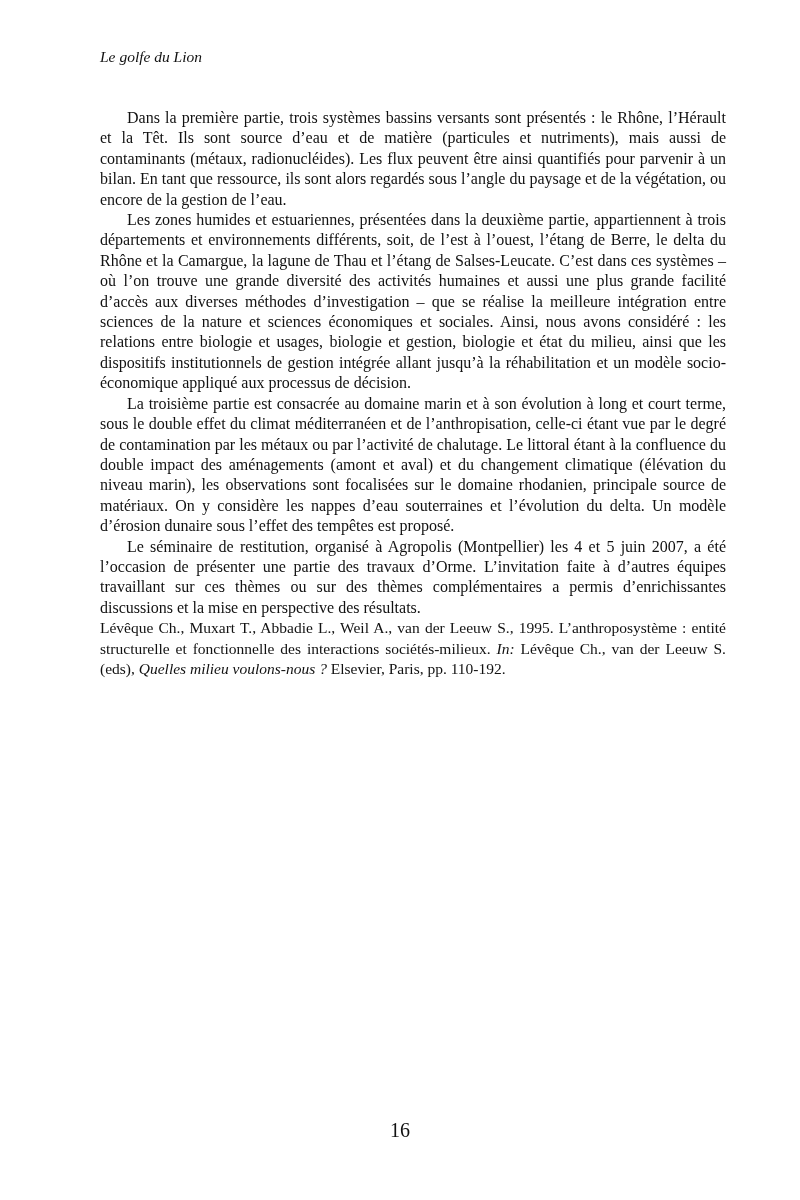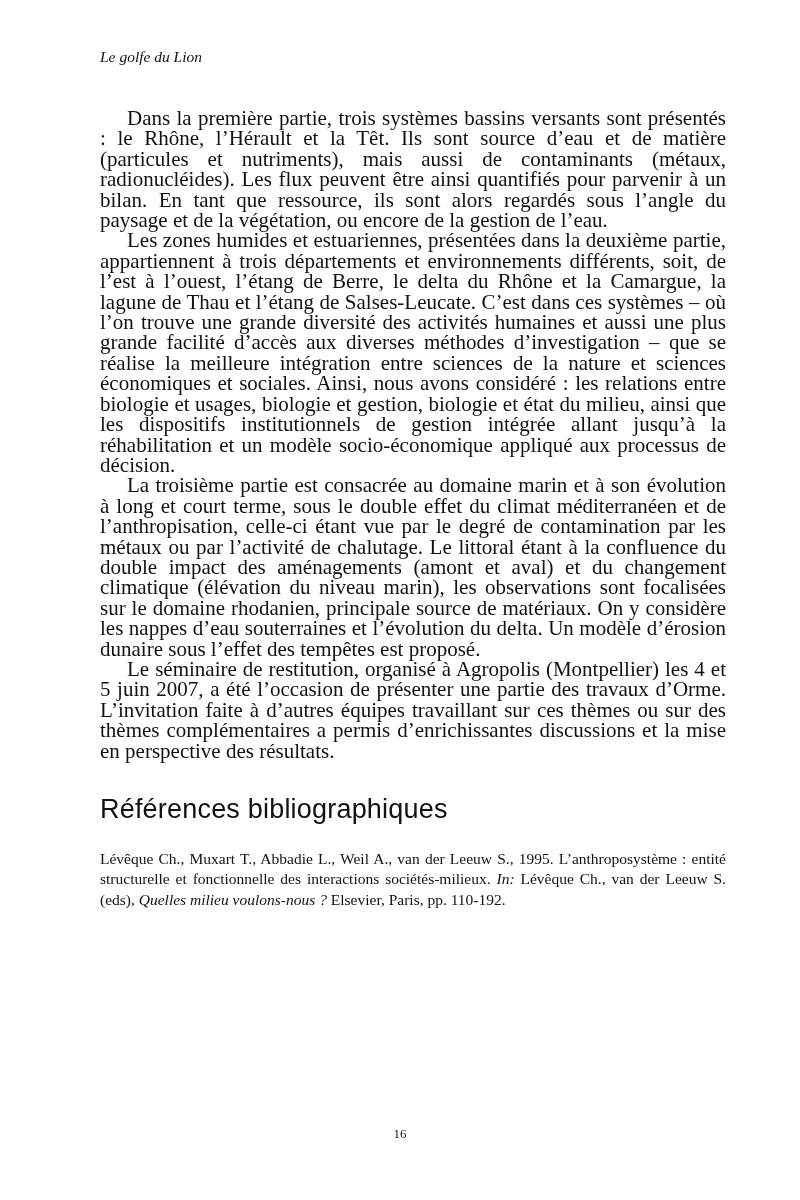--- a/index.html
+++ b/index.html
@@ -17,21 +17,21 @@
     padding: 48px 74px 0 100px;
     background: #ffffff;
     overflow: hidden;
   }
   .running-header {
     font-style: italic;
     font-size: 15.5px;
     margin-bottom: 42px;
   }
   .body-text p {
-    font-size: 21px;
+    font-size: 16px;
     line-height: 20.4px;
     text-align: justify;
     text-indent: 27px;
   }
   .section-heading {
     font-family: "Liberation Sans", sans-serif;
     font-weight: 400;
     font-size: 27px;
     margin-top: 33px;
     margin-bottom: 24px;
@@ -45,36 +45,35 @@
   .reference .italic {
     font-style: italic;
     font-family: Liberation Serif, serif;
   }
   .page-number {
     position: absolute;
     bottom: 58px;
     left: 0;
     width: 800px;
     text-align: center;
-    font-size: 13px;
+    font-size: 20px;
   }
 </style>
 </head>
 <body>
 
 <div class="page">
 
   <div class="running-header">Le golfe du Lion</div>
 
   <div class="body-text">
     <p>Dans la première partie, trois systèmes bassins versants sont présentés : le Rhône, l’Hérault et la Têt. Ils sont source d’eau et de matière (particules et nutriments), mais aussi de contaminants (métaux, radionucléides). Les flux peuvent être ainsi quantifiés pour parvenir à un bilan. En tant que ressource, ils sont alors regardés sous l’angle du paysage et de la végétation, ou encore de la gestion de l’eau.</p>
     <p>Les zones humides et estuariennes, présentées dans la deuxième partie, appartiennent à trois départements et environnements différents, soit, de l’est à l’ouest, l’étang de Berre, le delta du Rhône et la Camargue, la lagune de Thau et l’étang de Salses-Leucate. C’est dans ces systèmes – où l’on trouve une grande diversité des activités humaines et aussi une plus grande facilité d’accès aux diverses méthodes d’investigation – que se réalise la meilleure intégration entre sciences de la nature et sciences économiques et sociales. Ainsi, nous avons considéré : les relations entre biologie et usages, biologie et gestion, biologie et état du milieu, ainsi que les dispositifs institutionnels de gestion intégrée allant jusqu’à la réhabilitation et un modèle socio-économique appliqué aux processus de décision.</p>
     <p>La troisième partie est consacrée au domaine marin et à son évolution à long et court terme, sous le double effet du climat méditerranéen et de l’anthropisation, celle-ci étant vue par le degré de contamination par les métaux ou par l’activité de chalutage. Le littoral étant à la confluence du double impact des aménagements (amont et aval) et du changement climatique (élévation du niveau marin), les observations sont focalisées sur le domaine rhodanien, principale source de matériaux. On y considère les nappes d’eau souterraines et l’évolution du delta. Un modèle d’érosion dunaire sous l’effet des tempêtes est proposé.</p>
     <p>Le séminaire de restitution, organisé à Agropolis (Montpellier) les 4 et 5 juin 2007, a été l’occasion de présenter une partie des travaux d’Orme. L’invitation faite à d’autres équipes travaillant sur ces thèmes ou sur des thèmes complémentaires a permis d’enrichissantes discussions et la mise en perspective des résultats.</p>
   </div>
 
-  <h1 class="section-heading">Références bibliographiques</h1>
 
   <p class="reference"><span>Lévêque Ch., Muxart T., Abbadie L., Weil A., van der Leeuw S., 1995. L’anthroposystème : entité structurelle et fonctionnelle des interactions sociétés-milieux. </span><span class="italic">In:</span><span> Lévêque Ch., van der Leeuw S. (eds), </span><span class="italic">Quelles milieu voulons-nous ?</span><span> Elsevier, Paris, pp. 110-192.</span></p>
 
   <div class="page-number">16</div>
 
 </div>
 
 </body></html>

